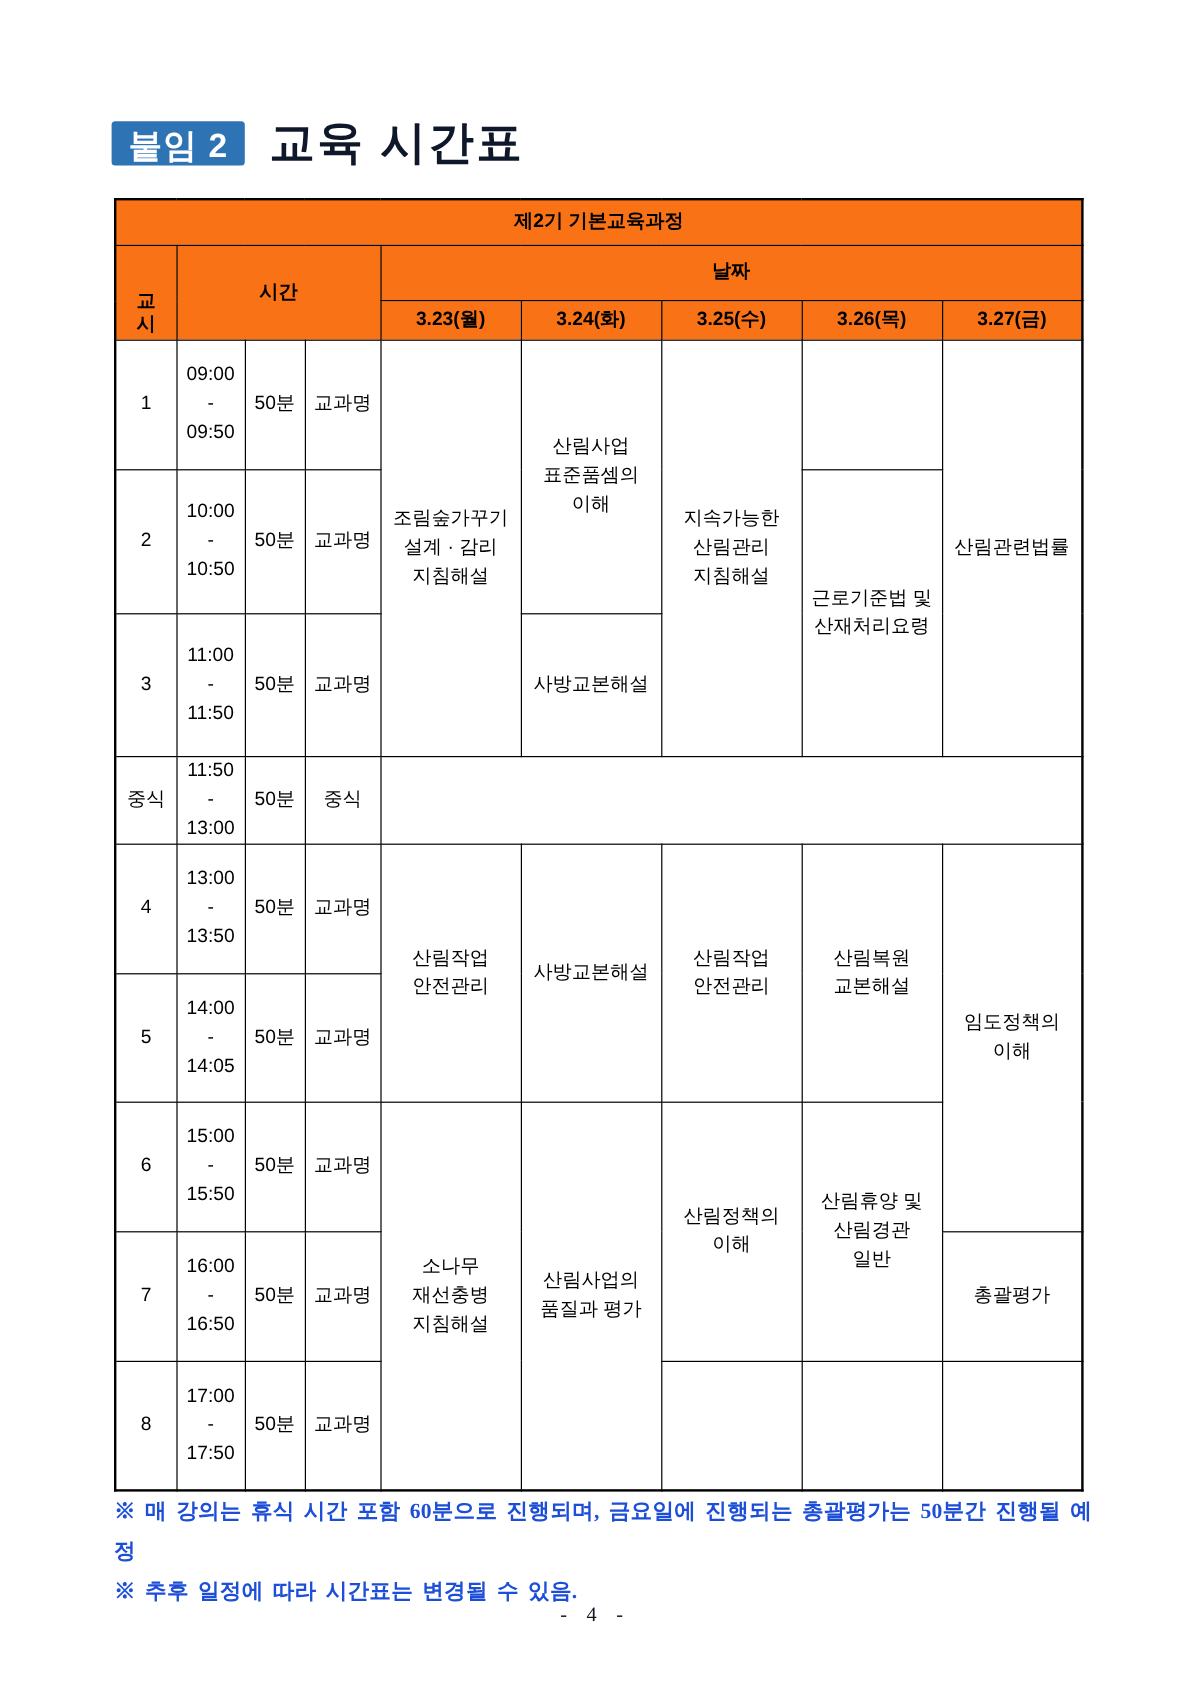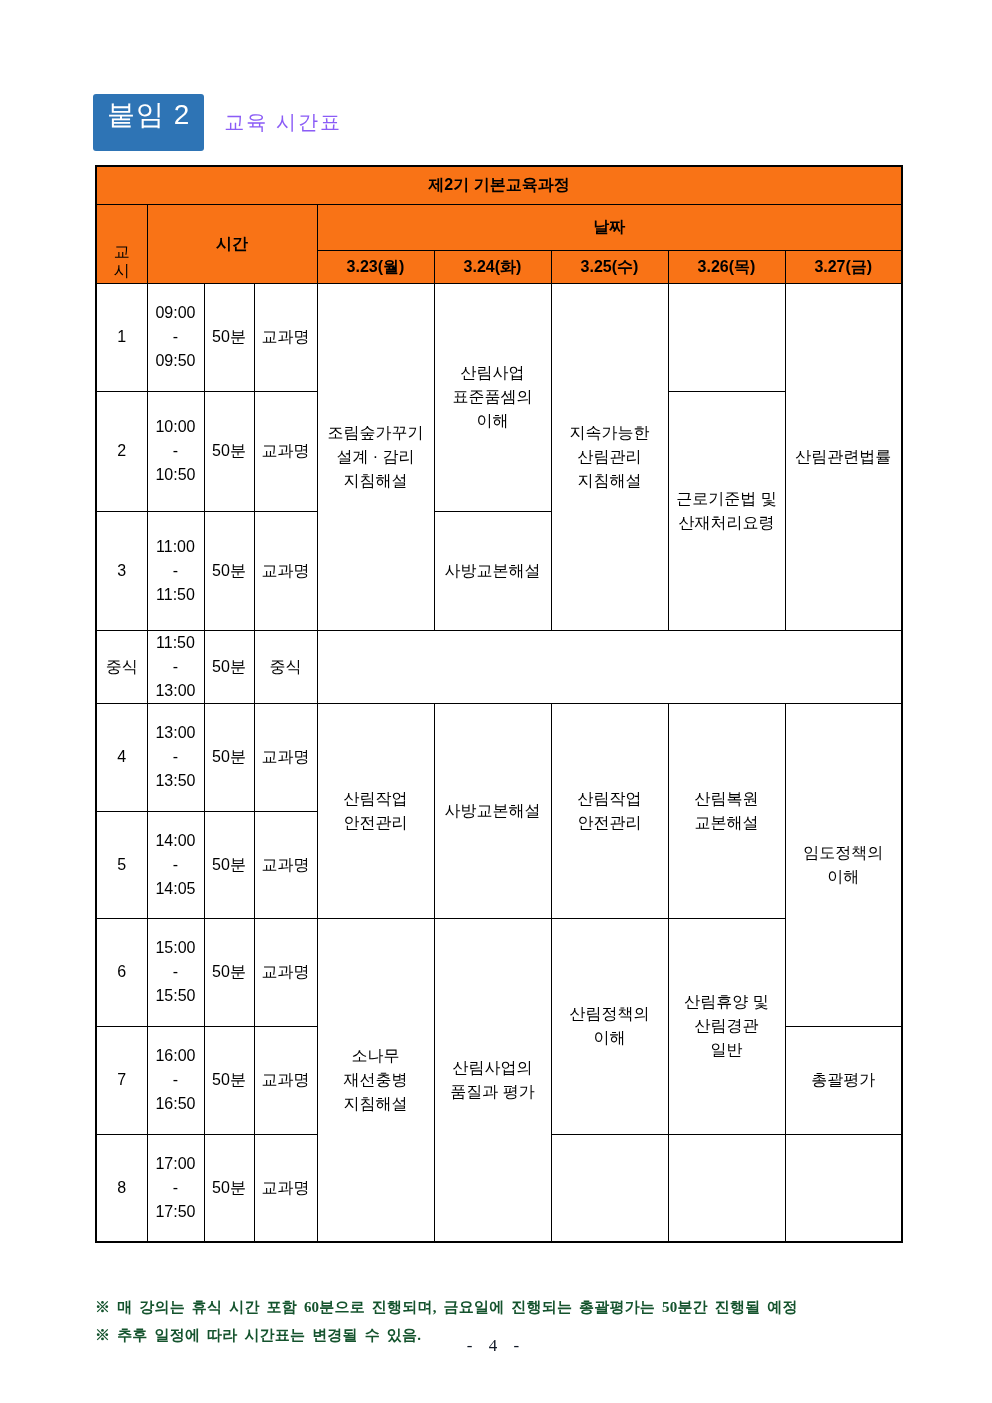--- a/index.html
+++ b/index.html
@@ -11,28 +11,28 @@
   }
   .page { position: relative; width: 992px; height: 1403px; overflow: hidden; }
 
   
   .title-block {
     position: absolute; left: 93px; top: 94px;
     display: flex; align-items: center; gap: 20px;
   }
   .badge {
     background: #2e74b5; color: #ffffff;
-    font-size: 28px; font-weight: 400;
-    padding: 7px 14px 22px 14px;
+    font-size: 28px; font-weight: 700;
+    padding: 7px 14px 2px 14px;
     border-radius: 3px;
     letter-spacing: 1px;
     line-height: 1;
   }
   .doc-title {
-    font-size: 20px; font-weight: 400; color: #8b5cf6;
+    font-size: 38px; font-weight: 700; color: #0f172a;
     letter-spacing: 2px;
   }
 
   
   table.timetable {
     position: absolute; left: 95px; top: 165px;
     border-collapse: collapse;
     table-layout: fixed;
     width: 806px;
     border: 2px solid #000;
@@ -44,29 +44,29 @@
     font-size: 16px;
     line-height: 1.5;
   }
   td.thead { background: #f97316; font-weight: 700; font-size: 17px; }
   td.course { line-height: 2.05; }
   .pre { white-space: pre-line; }
   .time-cell { font-size: 15.5px; line-height: 1.35; }
   .vert {
     display: inline-block; width: 1.15em;
     word-break: break-all; line-height: 1.2;
-    font-weight: 400;
+    font-weight: 700;
     margin-top: 37px;
   }
 
   
   .notes {
-    position: absolute; left: 95px; top: 1294px; width: 820px;
+    position: absolute; left: 95px; top: 1243px; width: 820px;
     font-family: "Liberation Serif", serif;
-    font-size: 15px; font-weight: 700; color: #14532d;
+    font-size: 18px; font-weight: 700; color: #1d4ed8;
     line-height: 1.85; letter-spacing: 0.2px; word-spacing: 3px;
   }
   .page-number {
     position: absolute; left: 0; top: 1336px; width: 100%;
     text-align: center;
     font-family: "Liberation Serif", serif;
     font-size: 17px; color: #101826; letter-spacing: 6px;
   }
 </style>
 </head>

